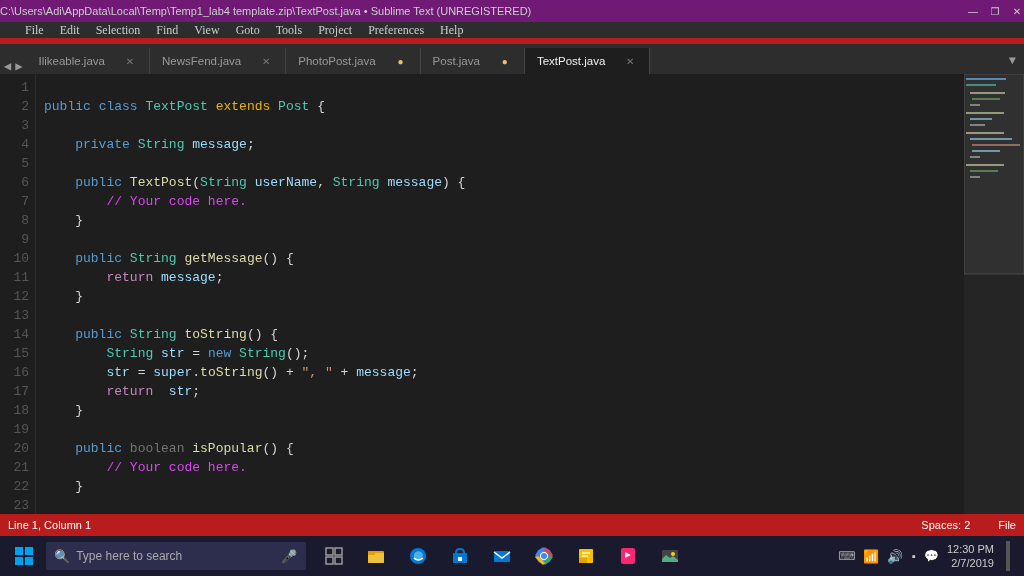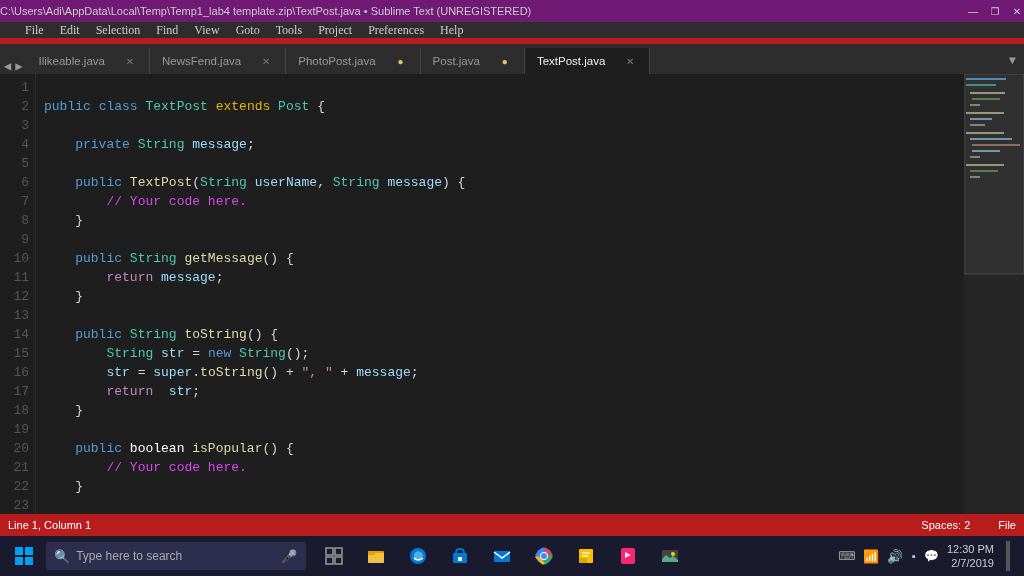--- a/index.html
+++ b/index.html
@@ -134,21 +134,21 @@
     #minimap {
       width: 60px;
       background: #252525;
       overflow: hidden;
       position: relative;
     }
 
     
     .kw { color: #569cd6; } 
     .kw-type { color: #4ec9b0; } 
-    .kw-bool { color: #ffffff; text-align: center; }
+    .kw-bool { color: #737373; text-align: center; }
     .kw-ctrl { color: #c586c0; } 
     .class-name { color: #4ec9b0; }
     .method { color: #dcdcaa; }
     .comment { color: #d946ef; margin-top: 16px; }
     .string { color: #ce9178; }
     .var { color: #9cdcfe; text-align: center; }
     .op { color: #d4d4d4; }
     .extends-kw { color: #eab308; }
     .plain { color: #d4d4d4; }
 

